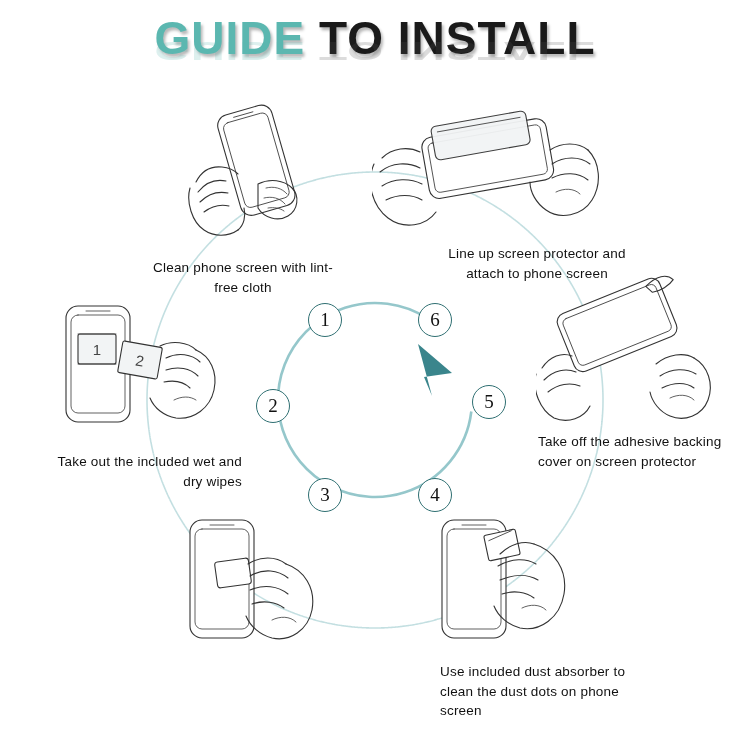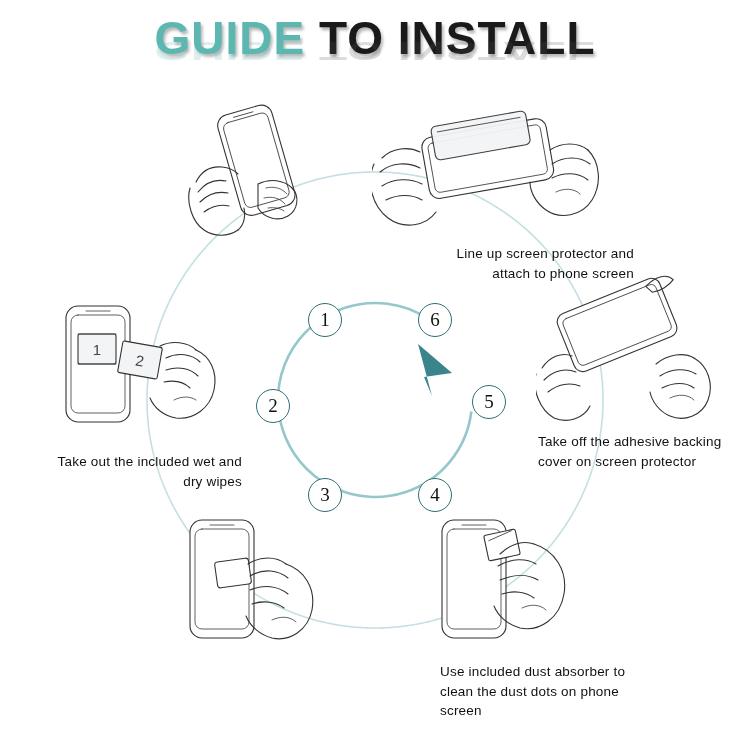--- a/index.html
+++ b/index.html
@@ -89,21 +89,21 @@
     font-size: 13.5px;
     color: #111;
     line-height: 1.45;
     letter-spacing: 0.2px;
   }
   #caption-1 { left: 150px; top: 258px; width: 186px; text-align: center; }
   #caption-2 { left: 52px;  top: 452px; width: 190px; text-align: right; }
   #caption-3 { left: 152px; top: 662px; width: 200px; text-align: center; }
   #caption-4 { left: 440px; top: 662px; width: 214px; text-align: left; }
   #caption-5 { left: 538px; top: 432px; width: 200px; text-align: left; }
-  #caption-6 { left: 440px; top: 244px; width: 194px; text-align: right; }
+  #caption-6 { left: 440px; top: 244px; width: 194px; text-align: center; }
 
   
   .illus { position: absolute; }
   #illus-1 { left: 188px; top: 96px;  width: 136px; height: 150px; }
   #illus-2 { left: 56px;  top: 300px; width: 168px; height: 142px; }
   #illus-3 { left: 176px; top: 516px; width: 160px; height: 142px; }
   #illus-4 { left: 434px; top: 514px; width: 166px; height: 144px; }
   #illus-5 { left: 536px; top: 272px; width: 178px; height: 152px; }
   #illus-6 { left: 372px; top: 104px; width: 228px; height: 134px; }
 
@@ -269,18 +269,19 @@
       <path class="ln" d="M2 60 C-6 78 0 102 16 114 C32 126 54 122 64 108"></path>
 
       <path class="ln" d="M178 46 C190 38 206 38 216 46"></path>
       <path class="ln" d="M180 60 C192 52 208 52 218 60"></path>
       <path class="ln" d="M180 74 C192 68 206 68 216 76"></path>
       <path class="ln" d="M216 46 C228 58 230 80 220 96 C210 112 188 116 174 106 C164 99 158 88 158 78"></path>
       <path class="ln-thin" d="M184 88 C192 84 202 84 208 90"></path>
     </svg>
   </div>
 
+  <div class="caption" id="caption-1">Clean phone screen with lint-free cloth</div>
   <div class="caption" id="caption-2">Take out the included wet and dry wipes</div>
   <div class="caption" id="caption-5">Take off the adhesive backing cover on screen protector</div>
   <div class="caption" id="caption-4">Use included dust absorber to clean the dust dots on phone screen</div>
   <div class="caption" id="caption-6">Line up screen protector and attach to phone screen</div>
 
 </div>
 
 </body></html>

